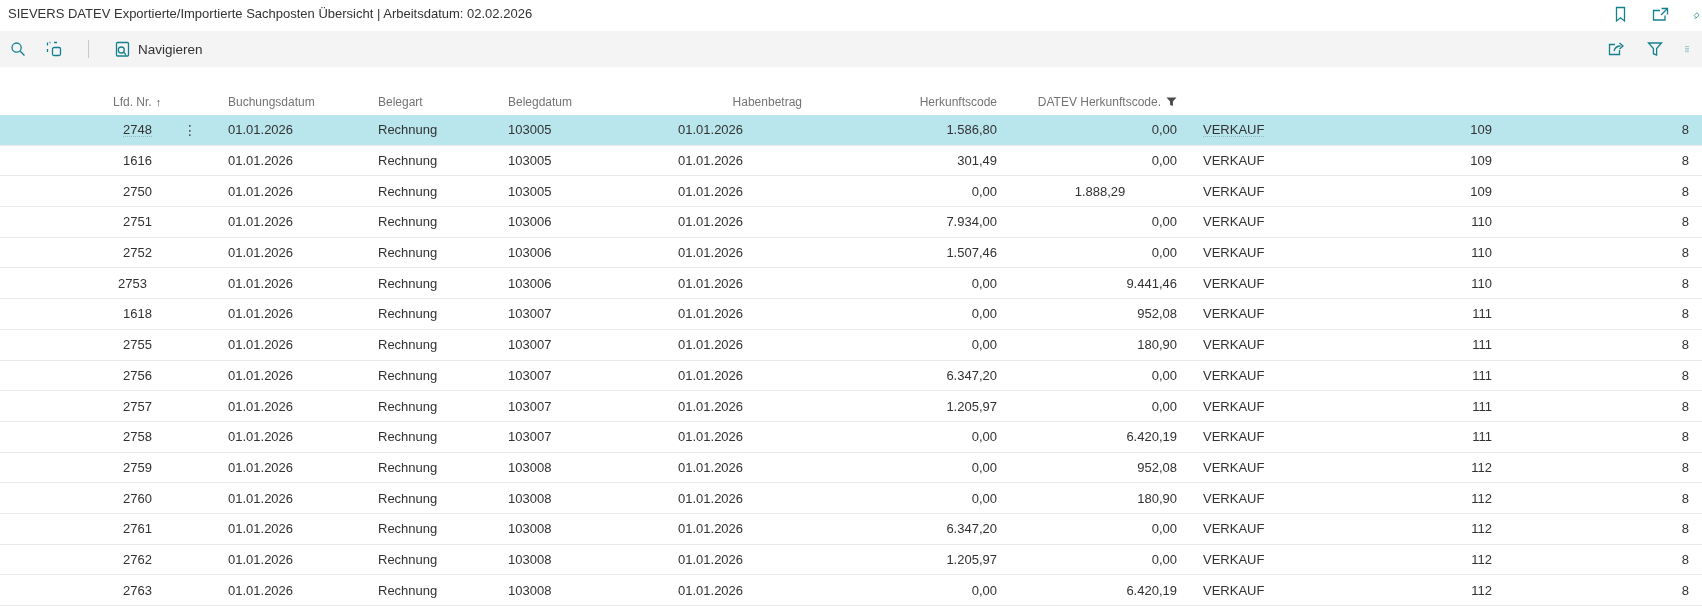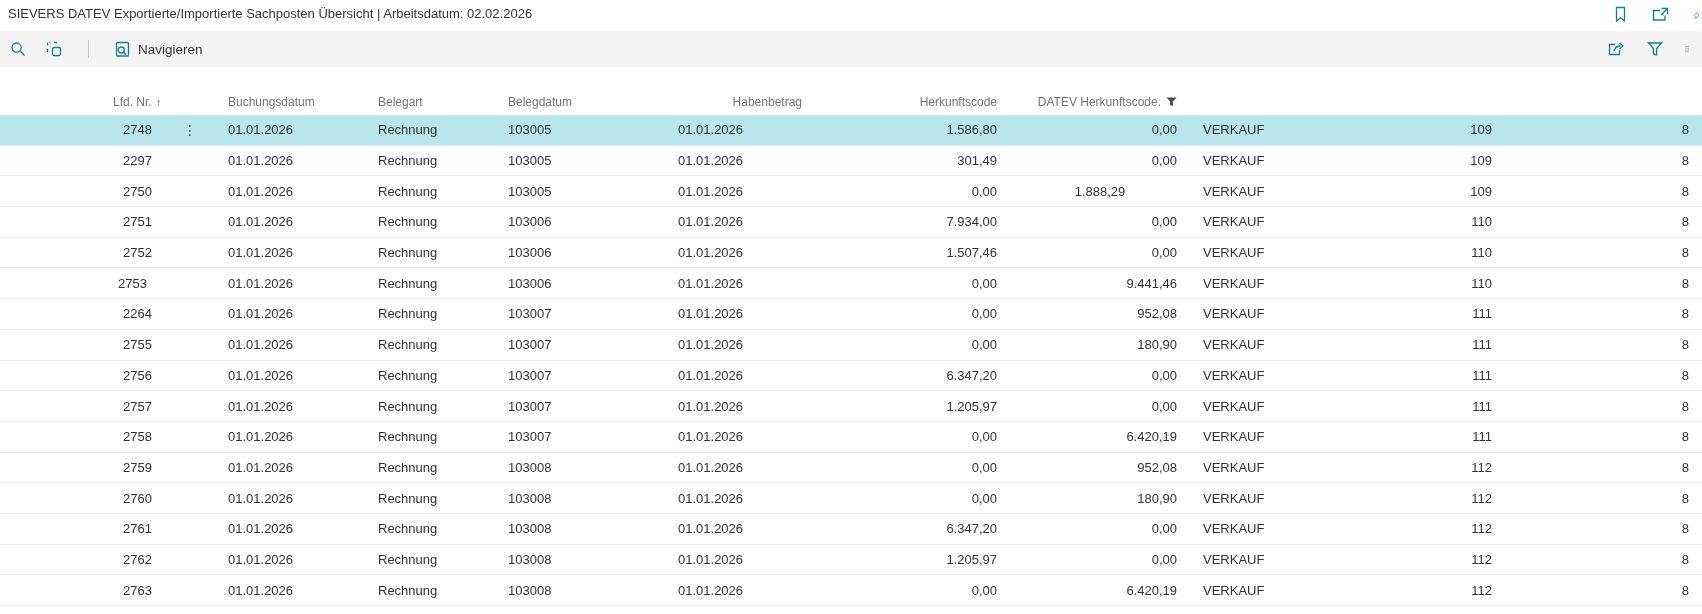--- a/index.html
+++ b/index.html
@@ -33,21 +33,21 @@
     grid-template-columns: 100px 65px 50px 150px 130px 170px 150px 195px 180px 125px 190px minmax(0,1fr);
     align-items: center; }
   .thead .cell { height: 26px; line-height: 26px; font-size: 12px; color: #737373; white-space: nowrap;
     padding: 0 13px; overflow: hidden; }
   .thead .sort { margin-left: 4px; color: #555; font-size: 11px; }
   .hdr-funnel { margin-left: 5px; display: inline-block; vertical-align: -1px; }
 
   .trow { height: 30.7px; border-bottom: 1px solid #e9e9e9; background: #fff; cursor: pointer; }
   .trow .cell { font-size: 13px; color: #323232; white-space: nowrap; padding: 0 13px; overflow: hidden; }
   .trow.selected { background: #b9e6ec; }
-  .drill-dotted { text-decoration-style: dotted; text-underline-offset: 3px; }
+  .drill-dotted { text-decoration: underline; text-decoration-style: dotted; text-underline-offset: 3px; }
   .drill-solid  { text-decoration: underline; text-underline-offset: 3px; }
   .row-menu-glyph { font-size: 14px; color: #4a4a4a; letter-spacing: 0; }
 
   svg.tealicon { stroke: #15808d; fill: none; stroke-width: 1.3; }
 </style>
 </head>
 <body>
 
 <div class="app">
 
@@ -154,21 +154,21 @@
           <div class="cell" style="text-align: left;"><span>103005</span></div>
           <div class="cell" style="text-align: left;"><span>01.01.2026</span></div>
           <div class="cell" style="text-align: right;"><span>1.586,80</span></div>
           <div class="cell" style="text-align: right;"><span>0,00</span></div>
           <div class="cell" style="text-align: left;"><span class="drill-dotted">VERKAUF</span></div>
           <div class="cell" style="text-align: right;"><span>109</span></div>
           <div class="cell" style="text-align: right;"><span class="drill-solid">8</span></div>
         </div>
         <div class="grid-row trow">
           <div class="cell" style="text-align: left;"></div>
-          <div class="cell" style="text-align: right;"><span>2297</span></div>
+          <div class="cell" style="text-align: right;"><span>1616</span></div>
           <div class="cell" style="text-align: center;"></div>
           <div class="cell" style="text-align: left;"><span>01.01.2026</span></div>
           <div class="cell" style="text-align: left;"><span>Rechnung</span></div>
           <div class="cell" style="text-align: left;"><span>103005</span></div>
           <div class="cell" style="text-align: left;"><span>01.01.2026</span></div>
           <div class="cell" style="text-align: right;"><span>301,49</span></div>
           <div class="cell" style="text-align: right;"><span>0,00</span></div>
           <div class="cell" style="text-align: left;"><span>VERKAUF</span></div>
           <div class="cell" style="text-align: right;"><span>109</span></div>
           <div class="cell" style="text-align: right;"><span>8</span></div>
@@ -224,21 +224,21 @@
           <div class="cell" style="text-align: left;"><span>103006</span></div>
           <div class="cell" style="text-align: left;"><span>01.01.2026</span></div>
           <div class="cell" style="text-align: right;"><span>0,00</span></div>
           <div class="cell" style="text-align: right;"><span>9.441,46</span></div>
           <div class="cell" style="text-align: left;"><span>VERKAUF</span></div>
           <div class="cell" style="text-align: right;"><span>110</span></div>
           <div class="cell" style="text-align: right;"><span>8</span></div>
         </div>
         <div class="grid-row trow">
           <div class="cell" style="text-align: left;"></div>
-          <div class="cell" style="text-align: right;"><span>2264</span></div>
+          <div class="cell" style="text-align: right;"><span>1618</span></div>
           <div class="cell" style="text-align: center;"></div>
           <div class="cell" style="text-align: left;"><span>01.01.2026</span></div>
           <div class="cell" style="text-align: left;"><span>Rechnung</span></div>
           <div class="cell" style="text-align: left;"><span>103007</span></div>
           <div class="cell" style="text-align: left;"><span>01.01.2026</span></div>
           <div class="cell" style="text-align: right;"><span>0,00</span></div>
           <div class="cell" style="text-align: right;"><span>952,08</span></div>
           <div class="cell" style="text-align: left;"><span>VERKAUF</span></div>
           <div class="cell" style="text-align: right;"><span>111</span></div>
           <div class="cell" style="text-align: right;"><span>8</span></div>

